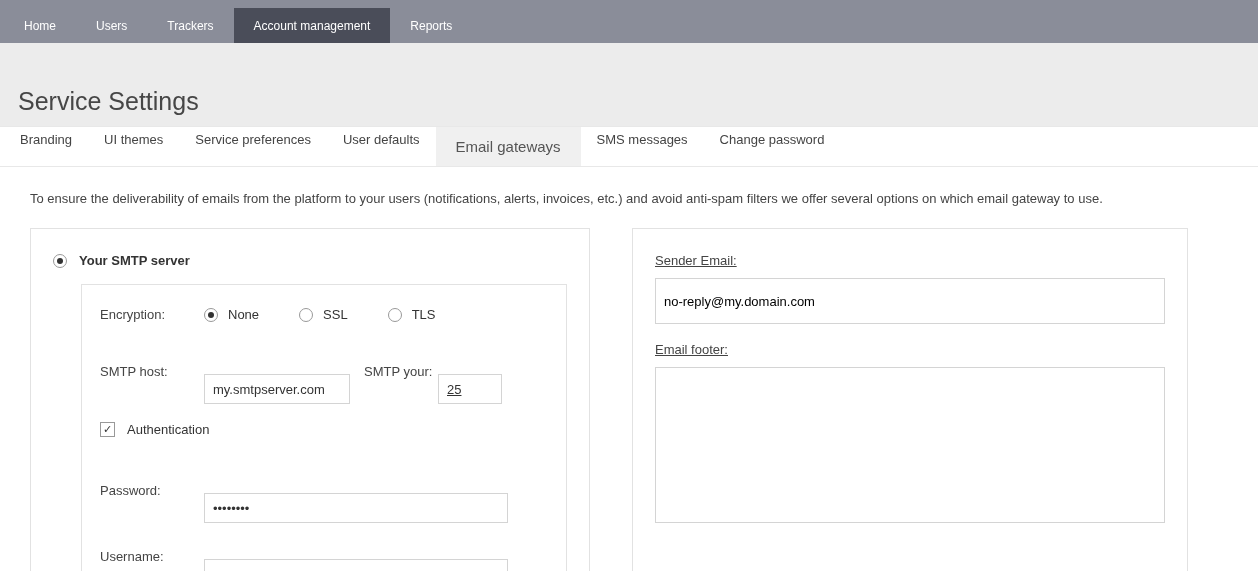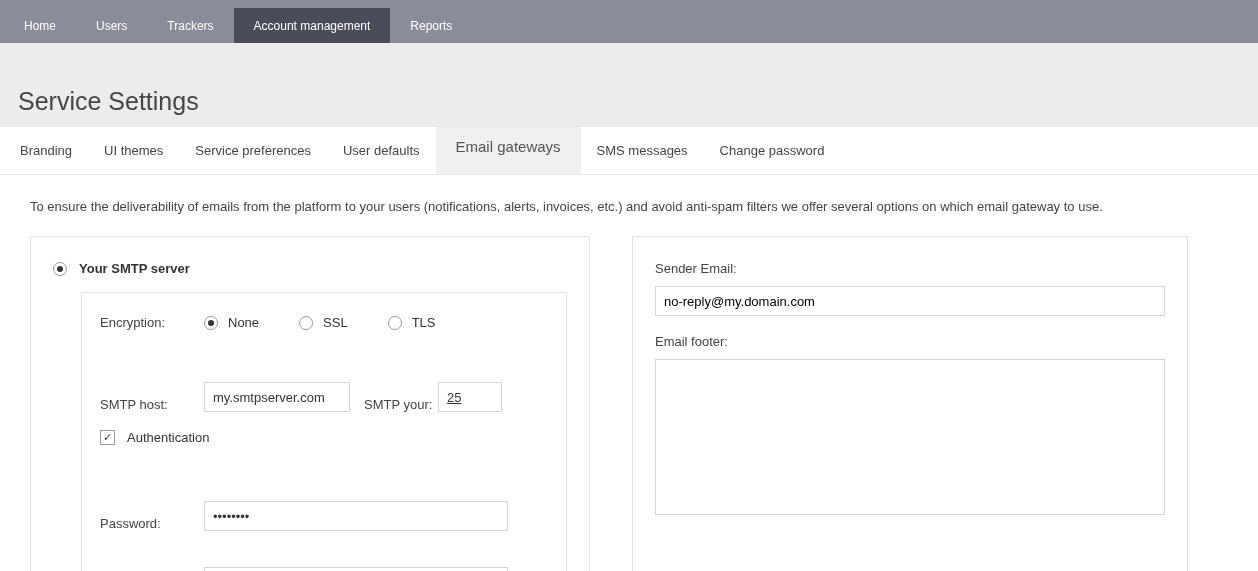--- a/index.html
+++ b/index.html
@@ -43,21 +43,21 @@
       color: #464646;
     }
     .sub-tabs {
       background: #fff;
       display: flex;
       border-top: 1px solid #e8e8e8;
       border-bottom: 1px solid #e8e8e8;
       padding-left: 4px;
     }
     .sub-tab {
-      padding: 16px 16px;
+      padding: 5px 16px;
       font-size: 13px;
       color: #444;
       cursor: pointer;
     }
     .sub-tab.active {
       background: #f0f0f0;
       font-size: 15px;
       color: #555;
       padding: 11px 20px;
     }
@@ -105,21 +105,21 @@
       font-weight: bold;
       font-size: 13px;
     }
     .inner-box {
       border: 1px solid #e2e2e2;
       padding: 22px 18px;
       margin-left: 28px;
     }
     .form-row {
       display: flex;
-      align-items: flex-end;
+      align-items: center;
       margin-bottom: 16px;
     }
     .form-label {
       width: 104px;
       font-size: 13px;
       color: #444;
     }
     .radio-group {
       display: flex;
       gap: 40px;
@@ -151,25 +151,26 @@
       background: #fff;
       font-size: 11px;
       color: #333;
     }
     .auth-row { display:flex; align-items:center; gap:12px; margin: 18px 0 20px 0; }
     .cred-input { width: 304px; }
     .field-label-top {
       font-size: 13px;
       color: #444;
       margin-bottom: 10px;
+      text-decoration: underline;
     }
     .sender-input {
       width: 100%;
       border: 1px solid #d4d4d4;
-      height: 30px;
+      height: 46px;
       padding: 0 8px;
       font-size: 13px;
       margin-bottom: 18px;
     }
     textarea.footer-area {
       width: 100%;
       height: 156px;
       border: 1px solid #d4d4d4;
       resize: none;
       padding: 8px;

